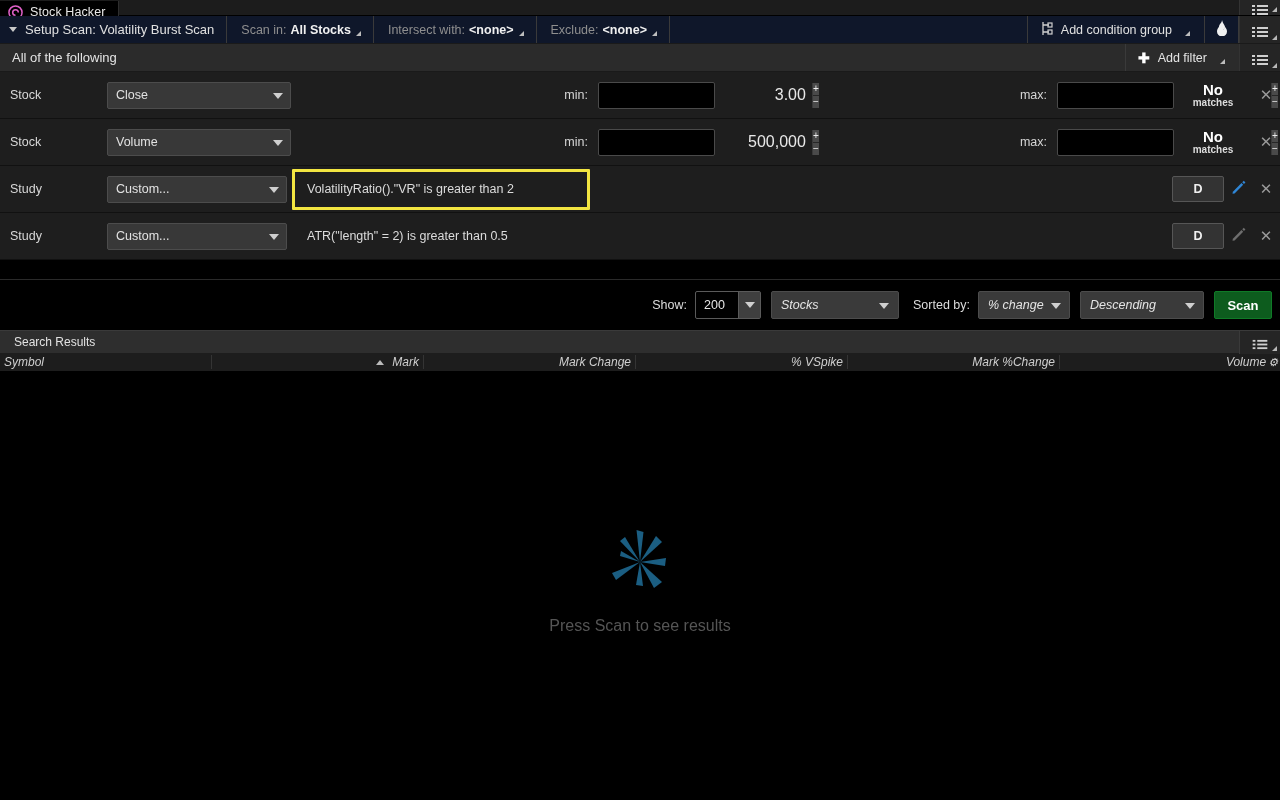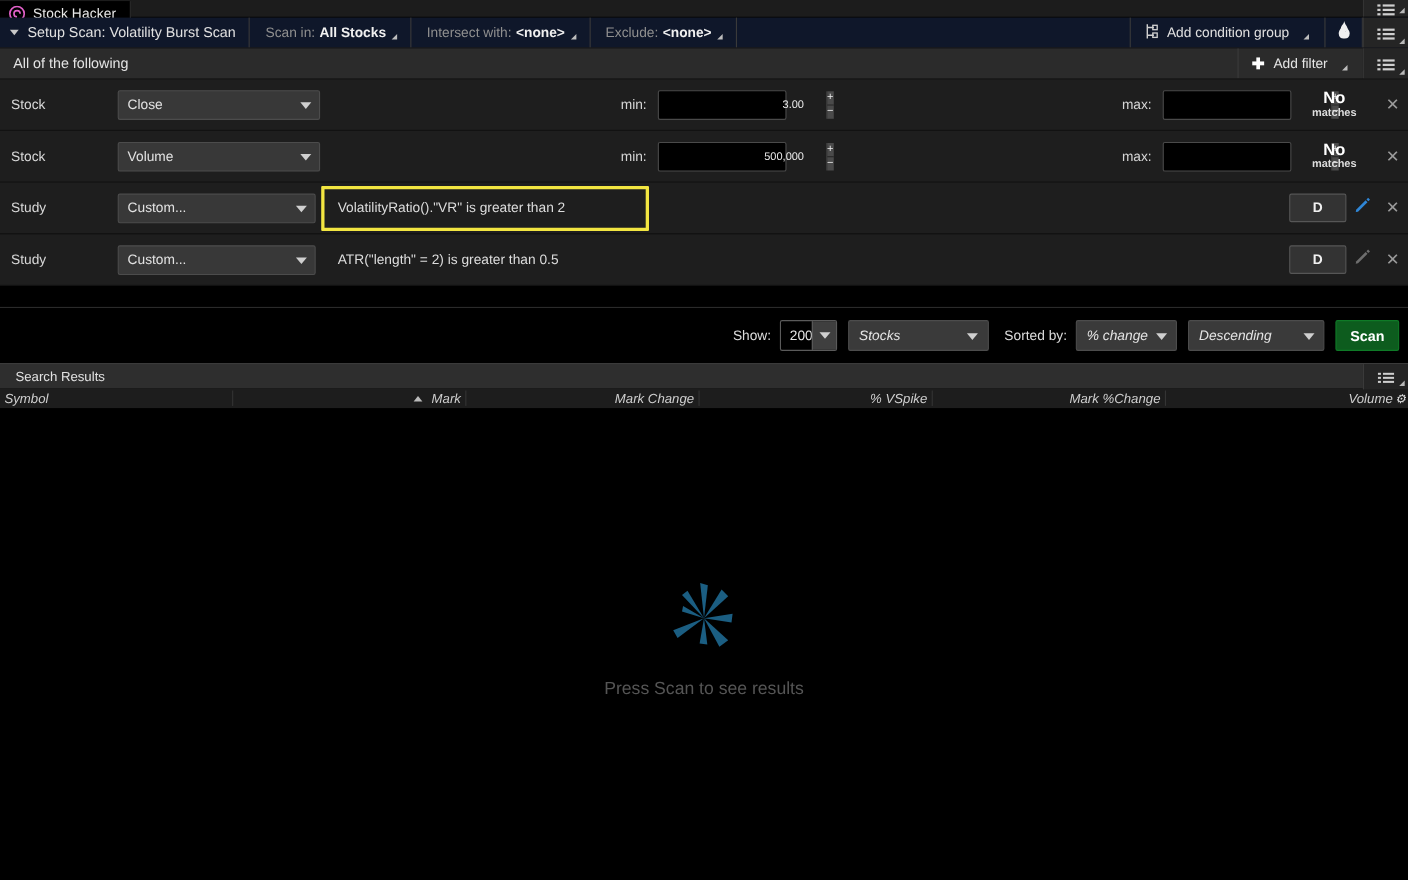--- a/index.html
+++ b/index.html
@@ -91,21 +91,21 @@
   .sel-stock { width: 184px; }
   .sel-study { width: 180px; }
 
   .minmax-label { font-size: 12.5px; color: #d6d6d6; }
   .numfield {
     height: 27px; background: #000; border: 1px solid #4a4a4a; border-radius: 2px;
     display: flex; align-items: stretch; width: 117px;
   }
   .numfield input {
     flex: 1; background: transparent; border: 0; outline: none; color: #e8e8e8;
-    text-align: right; font-size: 10px; padding-right: 20px; font-family: "Liberation Sans", sans-serif;
+    text-align: right; font-size: 16px; padding-right: 6px; font-family: "Liberation Sans", sans-serif;
   }
   .spin { width: 18px; display: flex; flex-direction: column; border-left: 1px solid #3a3a3a; }
   .spin div {
     flex: 1; background: #4a4a4a; color: #ececec; font-size: 10px; line-height: 1;
     display: flex; align-items: center; justify-content: center; cursor: pointer;
   }
   .spin div:first-child { border-bottom: 1px solid #262626; }
 
   .nomatch { width: 78px; text-align: center; line-height: 1.05; }
   .nomatch .big { font-size: 15px; font-weight: bold; color: #fff; display: block; }
@@ -128,21 +128,21 @@
   
   .gap-black { background: #000; }
 
   
   .scanbar {
     height: 50px; background: #000; display: flex; align-items: center; justify-content: flex-end;
     gap: 0; padding-right: 8px;
   }
   .scanbar .lbl { font-size: 12.5px; color: #ddd; margin-right: 8px; }
   .sel-show {
-    width: 52px; height: 28px; background: #000; border: 1px solid #5a5a5a; border-radius: 2px;
+    width: 66px; height: 28px; background: #000; border: 1px solid #5a5a5a; border-radius: 2px;
     display: flex; align-items: center; position: relative; color: #e6e6e6; font-size: 12.5px; padding-left: 8px;
   }
   .sel-show .btnbox { position: absolute; right: 0; top: 0; bottom: 0; width: 22px; background: #3f3f3f;
     display: flex; align-items: center; justify-content: center; border-left: 1px solid #5a5a5a; }
   .sel-flat {
     height: 28px; background: #3a3a3a; border: 1px solid #4c4c4c; border-radius: 2px;
     display: flex; align-items: center; position: relative; color: #e4e4e4; font-size: 12.5px;
     padding: 0 24px 0 9px;
     font-style: italic;
   }

